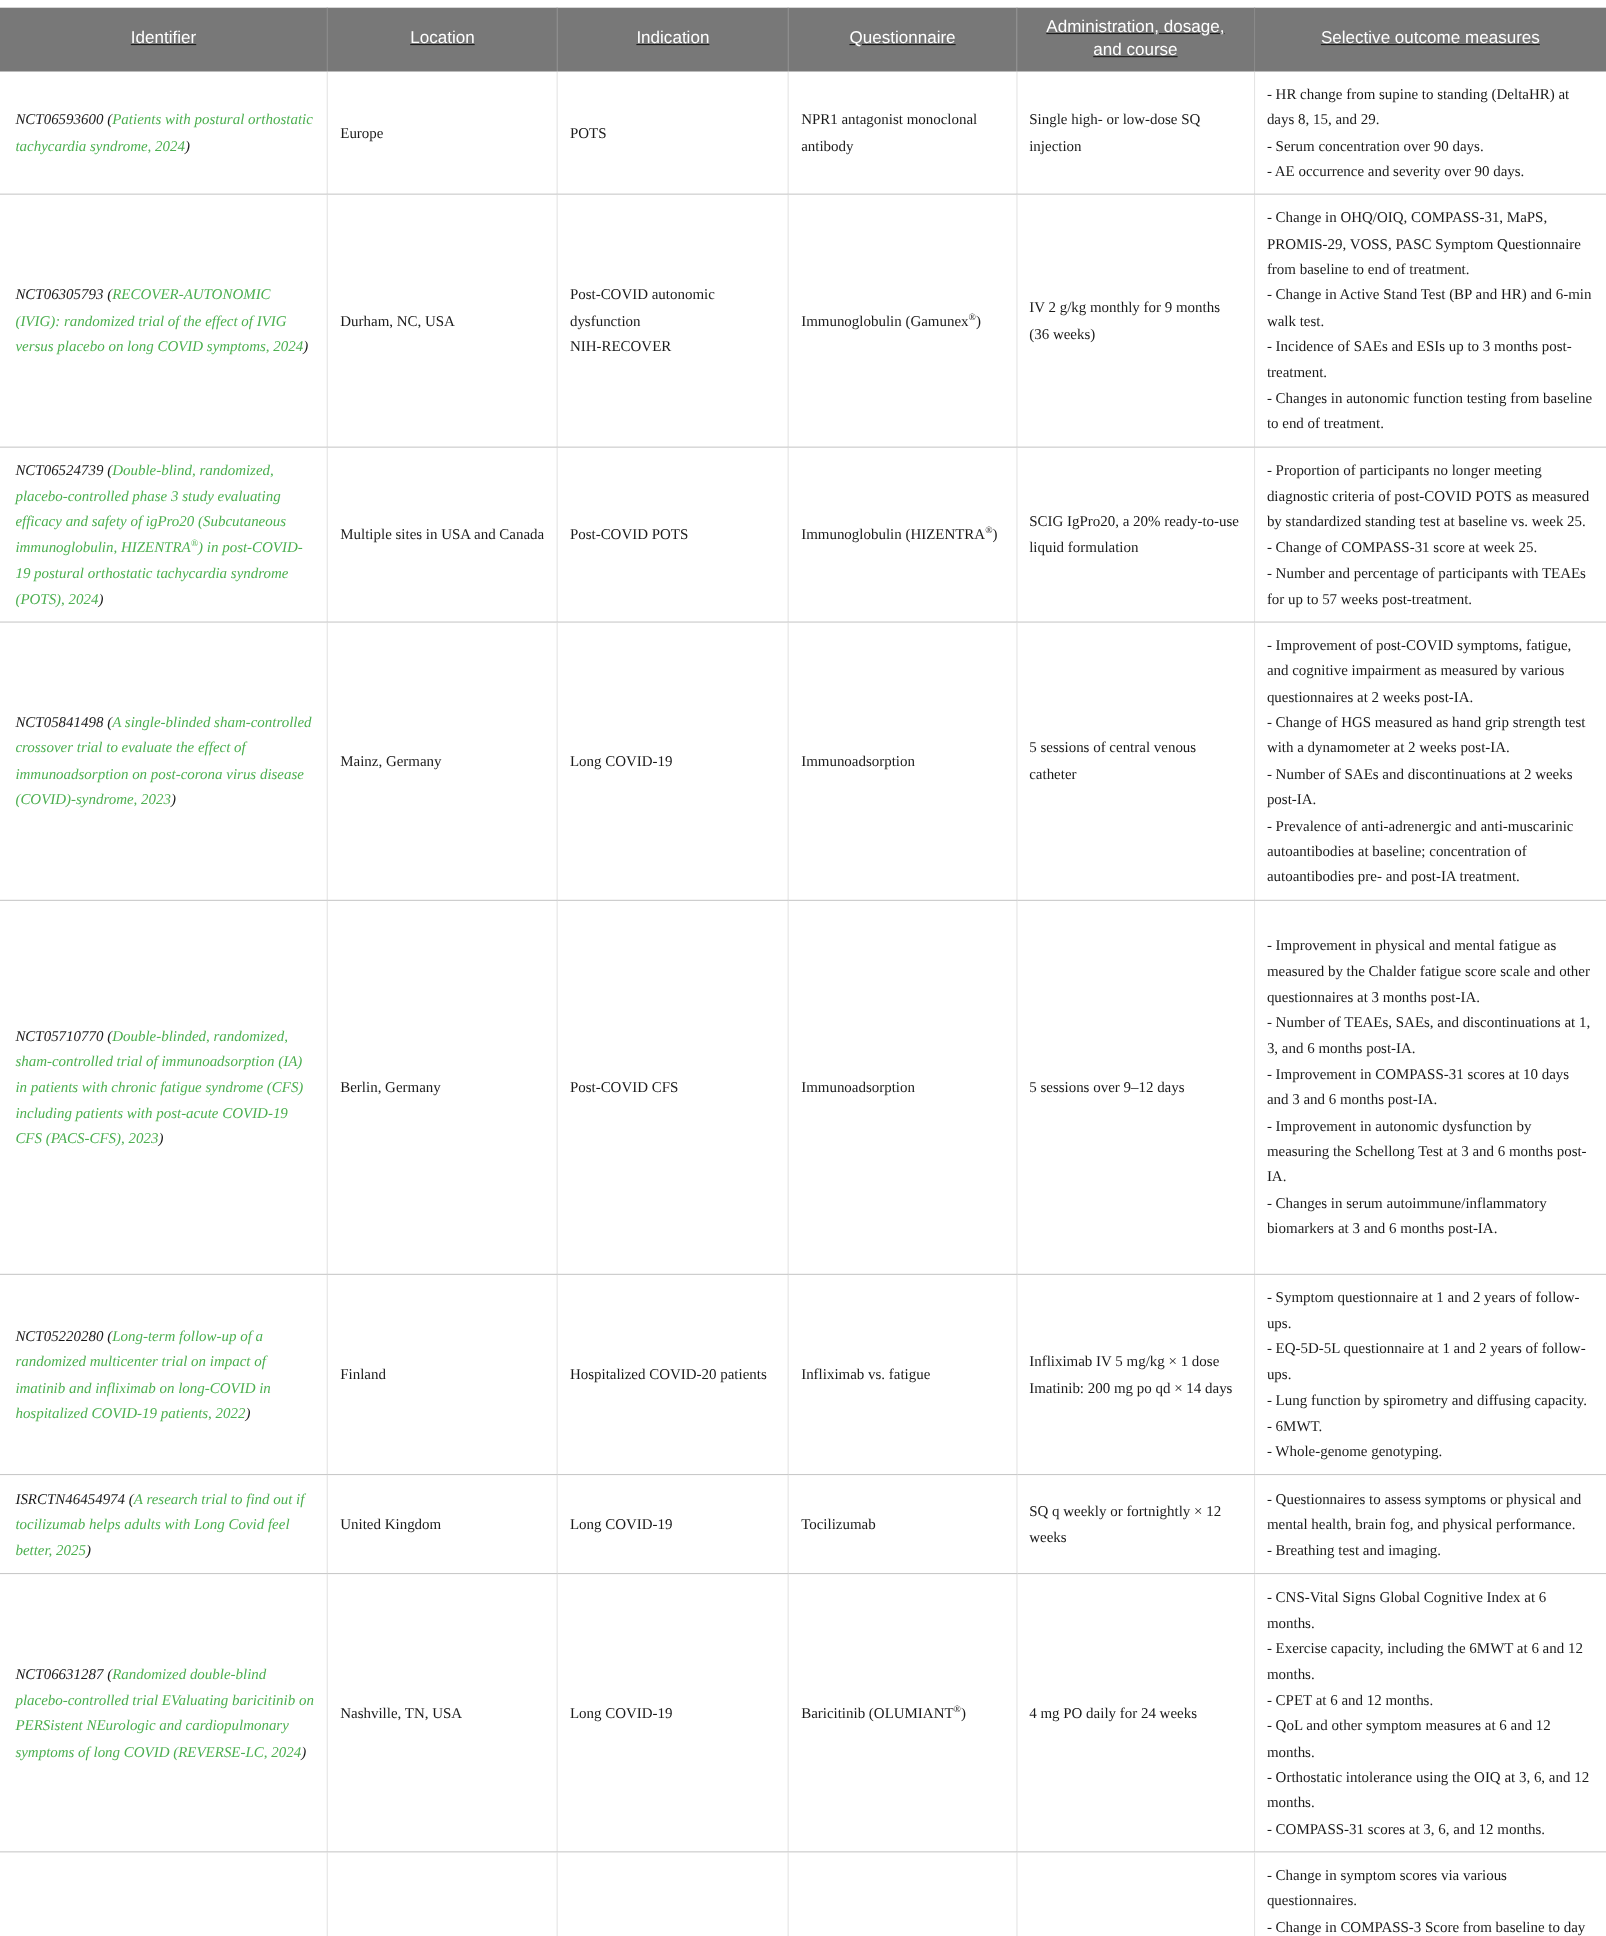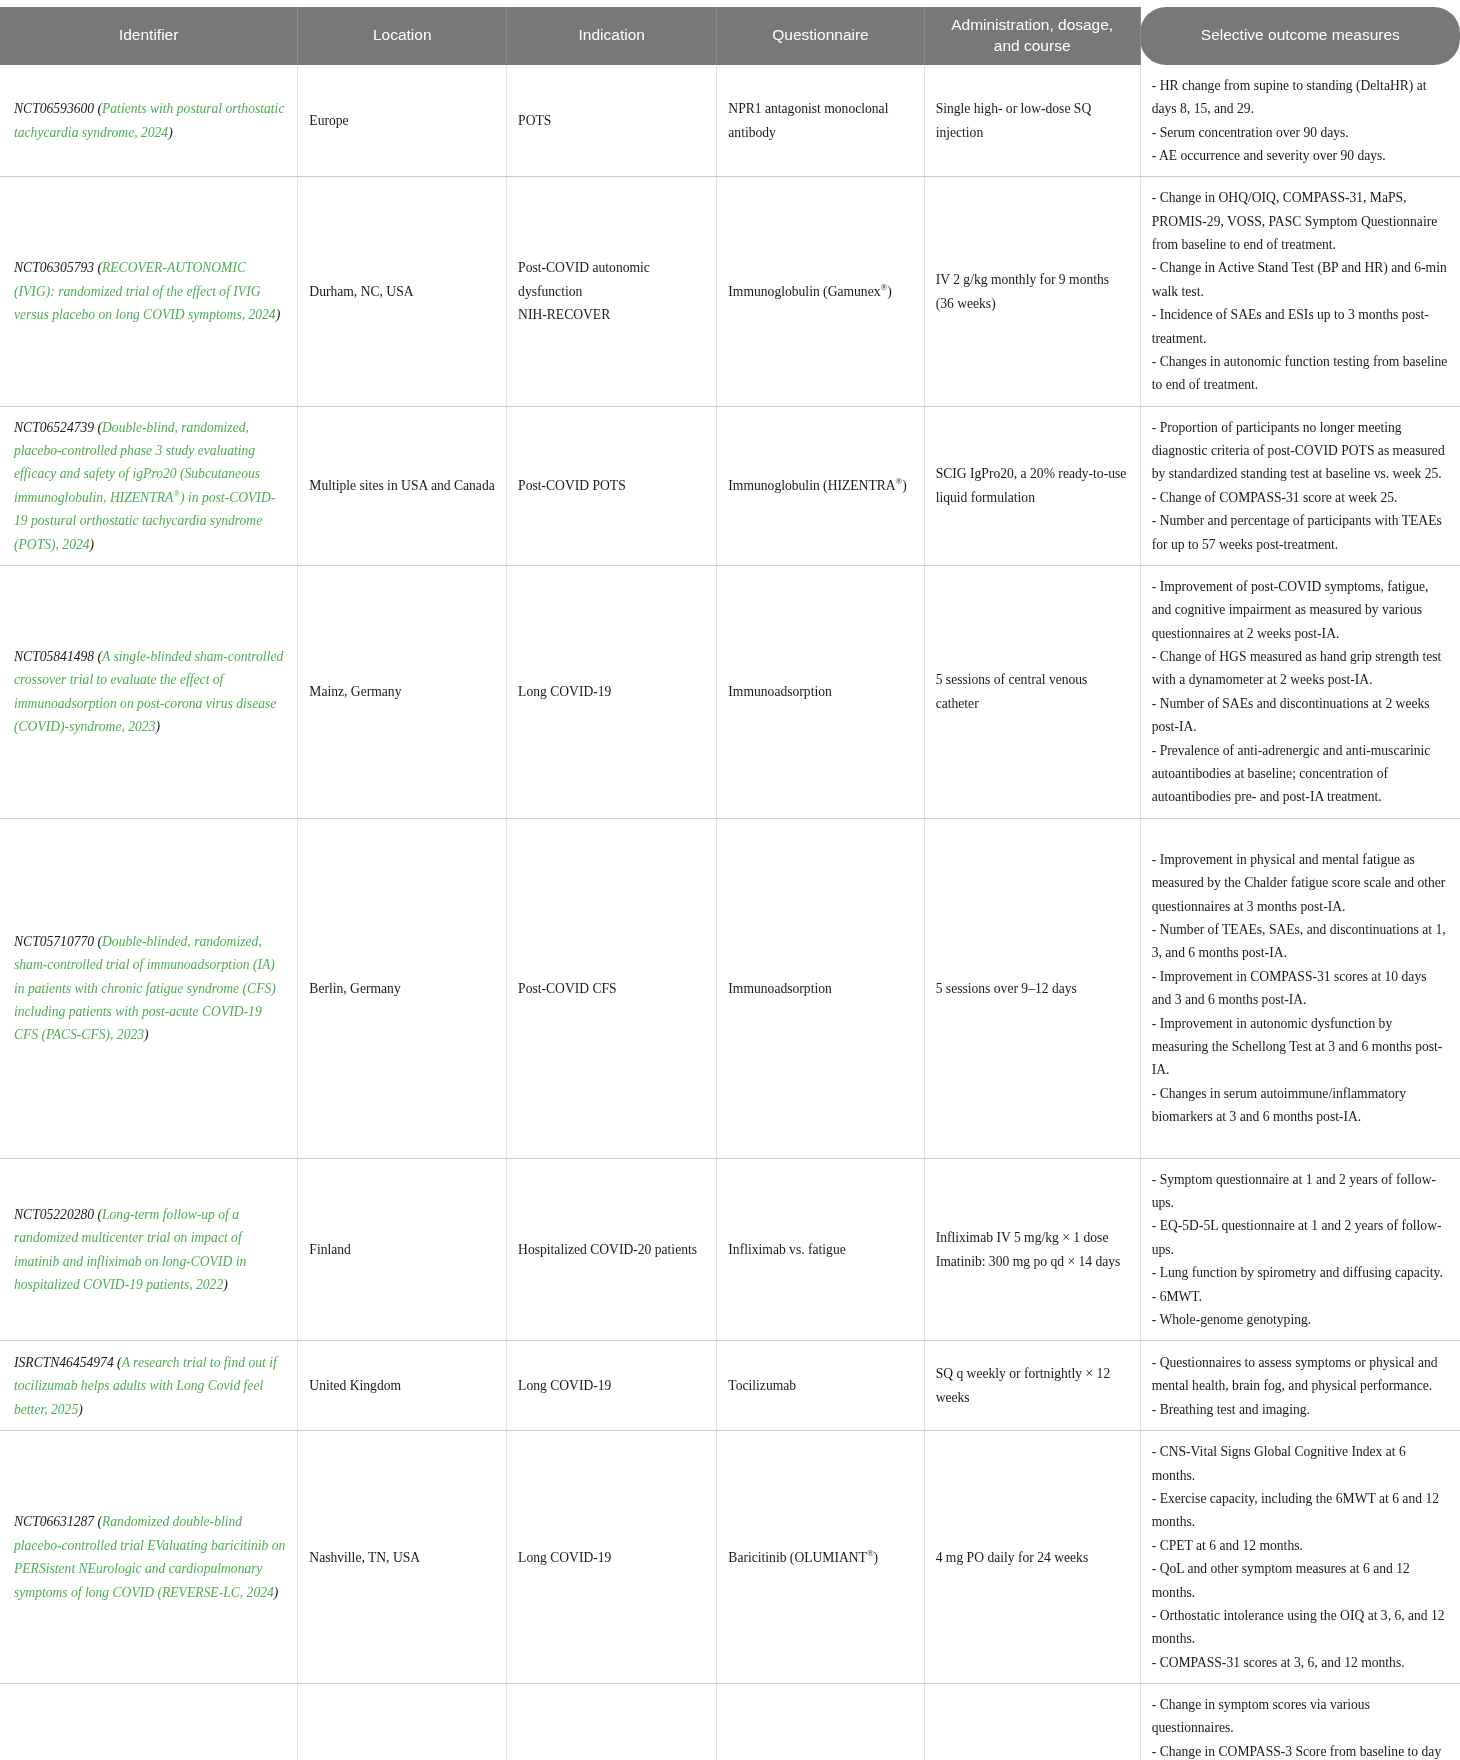--- a/index.html
+++ b/index.html
@@ -11,37 +11,37 @@
   }
   .page { width: 1460px; }
 
   .dtable {
     display: table;
     width: 100%;
     table-layout: fixed;
     margin-top: 7px;
     border-collapse: collapse;
   }
-  .thead { display: table-row; }
+  .thead { display: table-row; text-decoration: underline; }
   .th {
     display: table-cell;
     background: #787878;
     color: #ffffff;
     font-family: "Liberation Sans", sans-serif;
     font-size: 15.5px;
     font-weight: 400;
     text-align: center;
     vertical-align: middle;
     height: 54px;
     padding: 8px 12px;
     box-sizing: border-box;
     border-right: 1px solid #8a8a8a;
     line-height: 1.35;
   }
-  .th:last-child { border-right: none; border-radius: 26px; }
+  .th:last-child { border-right: none; }
 
   .tbody { display: table-row-group; }
   .trow { display: table-row; }
   .cell {
     display: table-cell;
     vertical-align: middle;
     padding: 9px 11px;
     box-sizing: border-box;
     font-size: 13.6px;
     line-height: 1.72;
@@ -143,21 +143,21 @@
 - Improvement in COMPASS-31 scores at 10 days and 3 and 6 months post-IA.
 - Improvement in autonomic dysfunction by measuring the Schellong Test at 3 and 6 months post-IA.
 - Changes in serum autoimmune/inflammatory biomarkers at 3 and 6 months post-IA.</div>
         </div>
         <div class="trow">
           <div class="cell c1"><span class="tid">NCT05220280</span> (<span class="glink">Long-term follow-up of a randomized multicenter trial on impact of imatinib and infliximab on long-COVID in hospitalized COVID-19 patients, 2022</span>)</div>
           <div class="cell c2">Finland</div>
           <div class="cell c3">Hospitalized COVID-20 patients</div>
           <div class="cell c4">Infliximab vs. fatigue</div>
           <div class="cell c5">Infliximab IV 5 mg/kg × 1 dose
-Imatinib: 300 mg po qd × 14 days</div>
+Imatinib: 200 mg po qd × 14 days</div>
           <div class="cell c6">- Symptom questionnaire at 1 and 2 years of follow-ups.
 - EQ-5D-5L questionnaire at 1 and 2 years of follow-ups.
 - Lung function by spirometry and diffusing capacity.
 - 6MWT.
 - Whole-genome genotyping.</div>
         </div>
         <div class="trow">
           <div class="cell c1"><span class="tid">ISRCTN46454974</span> (<span class="glink">A research trial to find out if tocilizumab helps adults with Long Covid feel better, 2025</span>)</div>
           <div class="cell c2">United Kingdom</div>
           <div class="cell c3">Long COVID-19</div>

